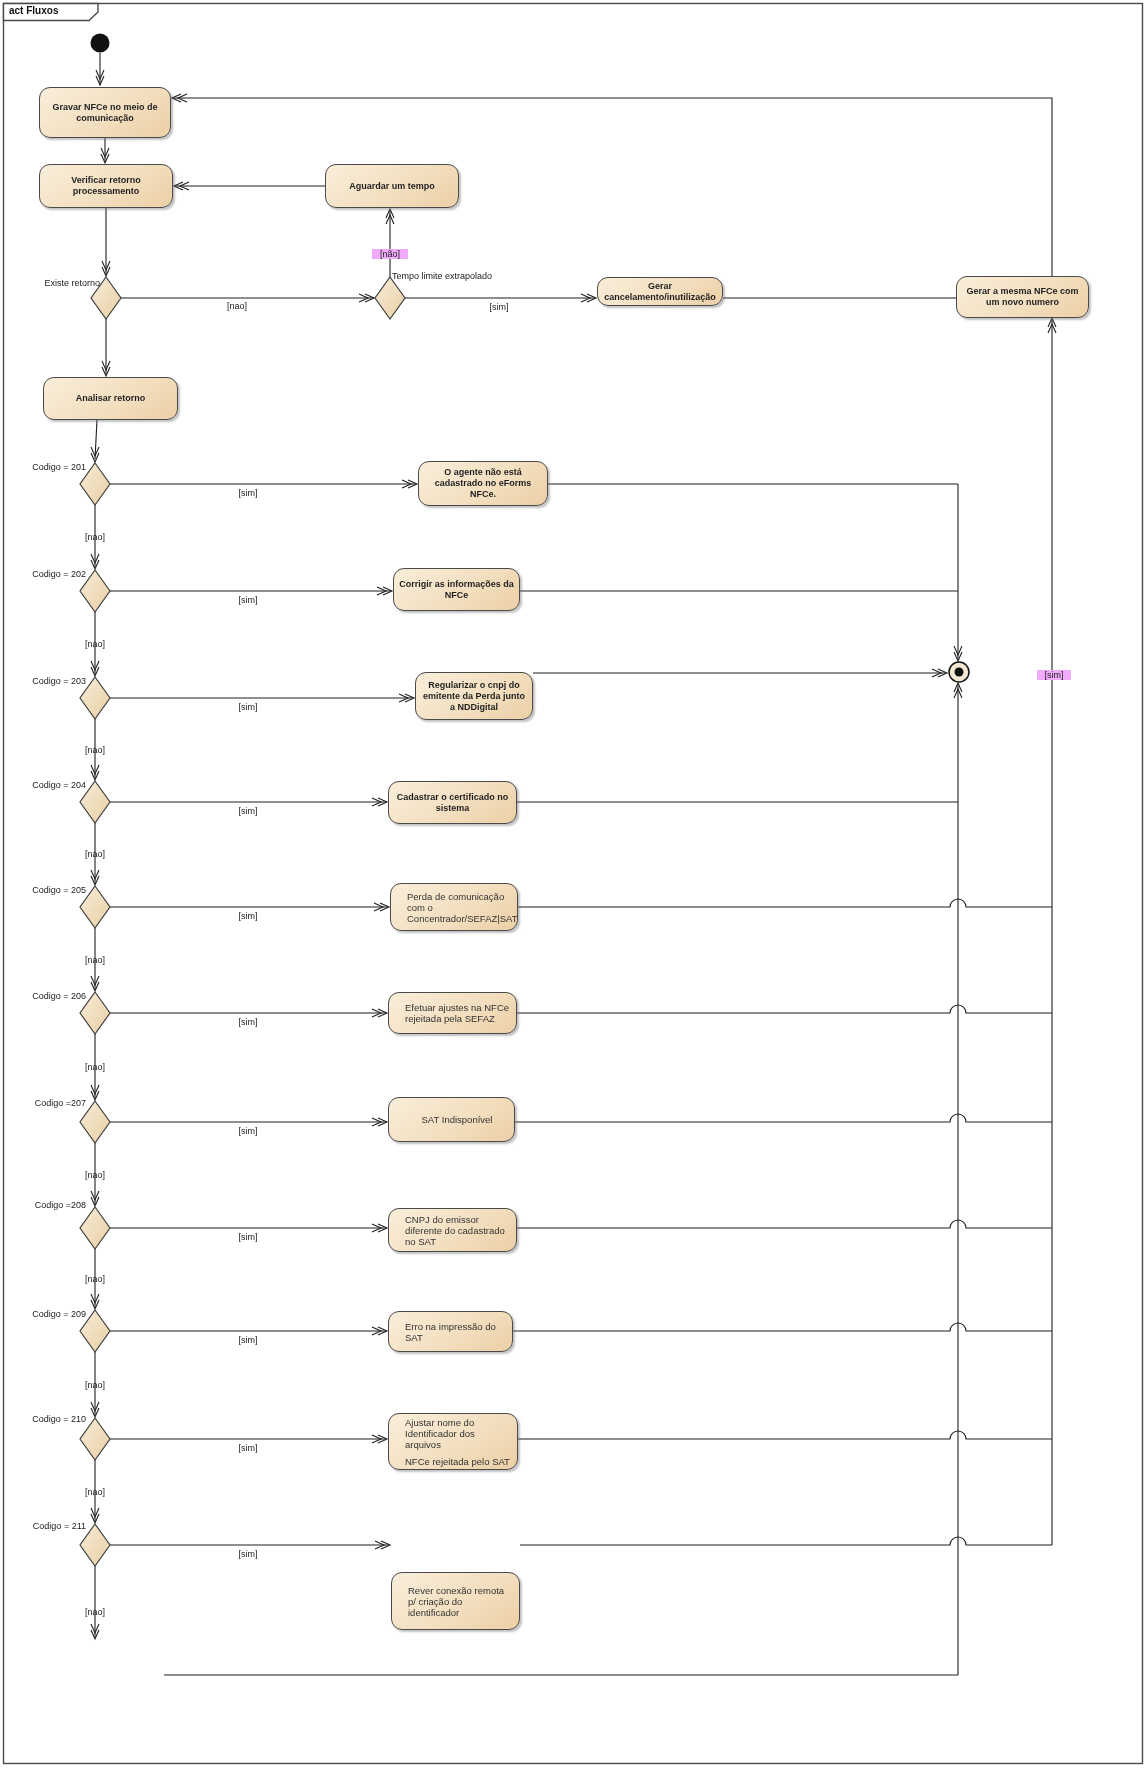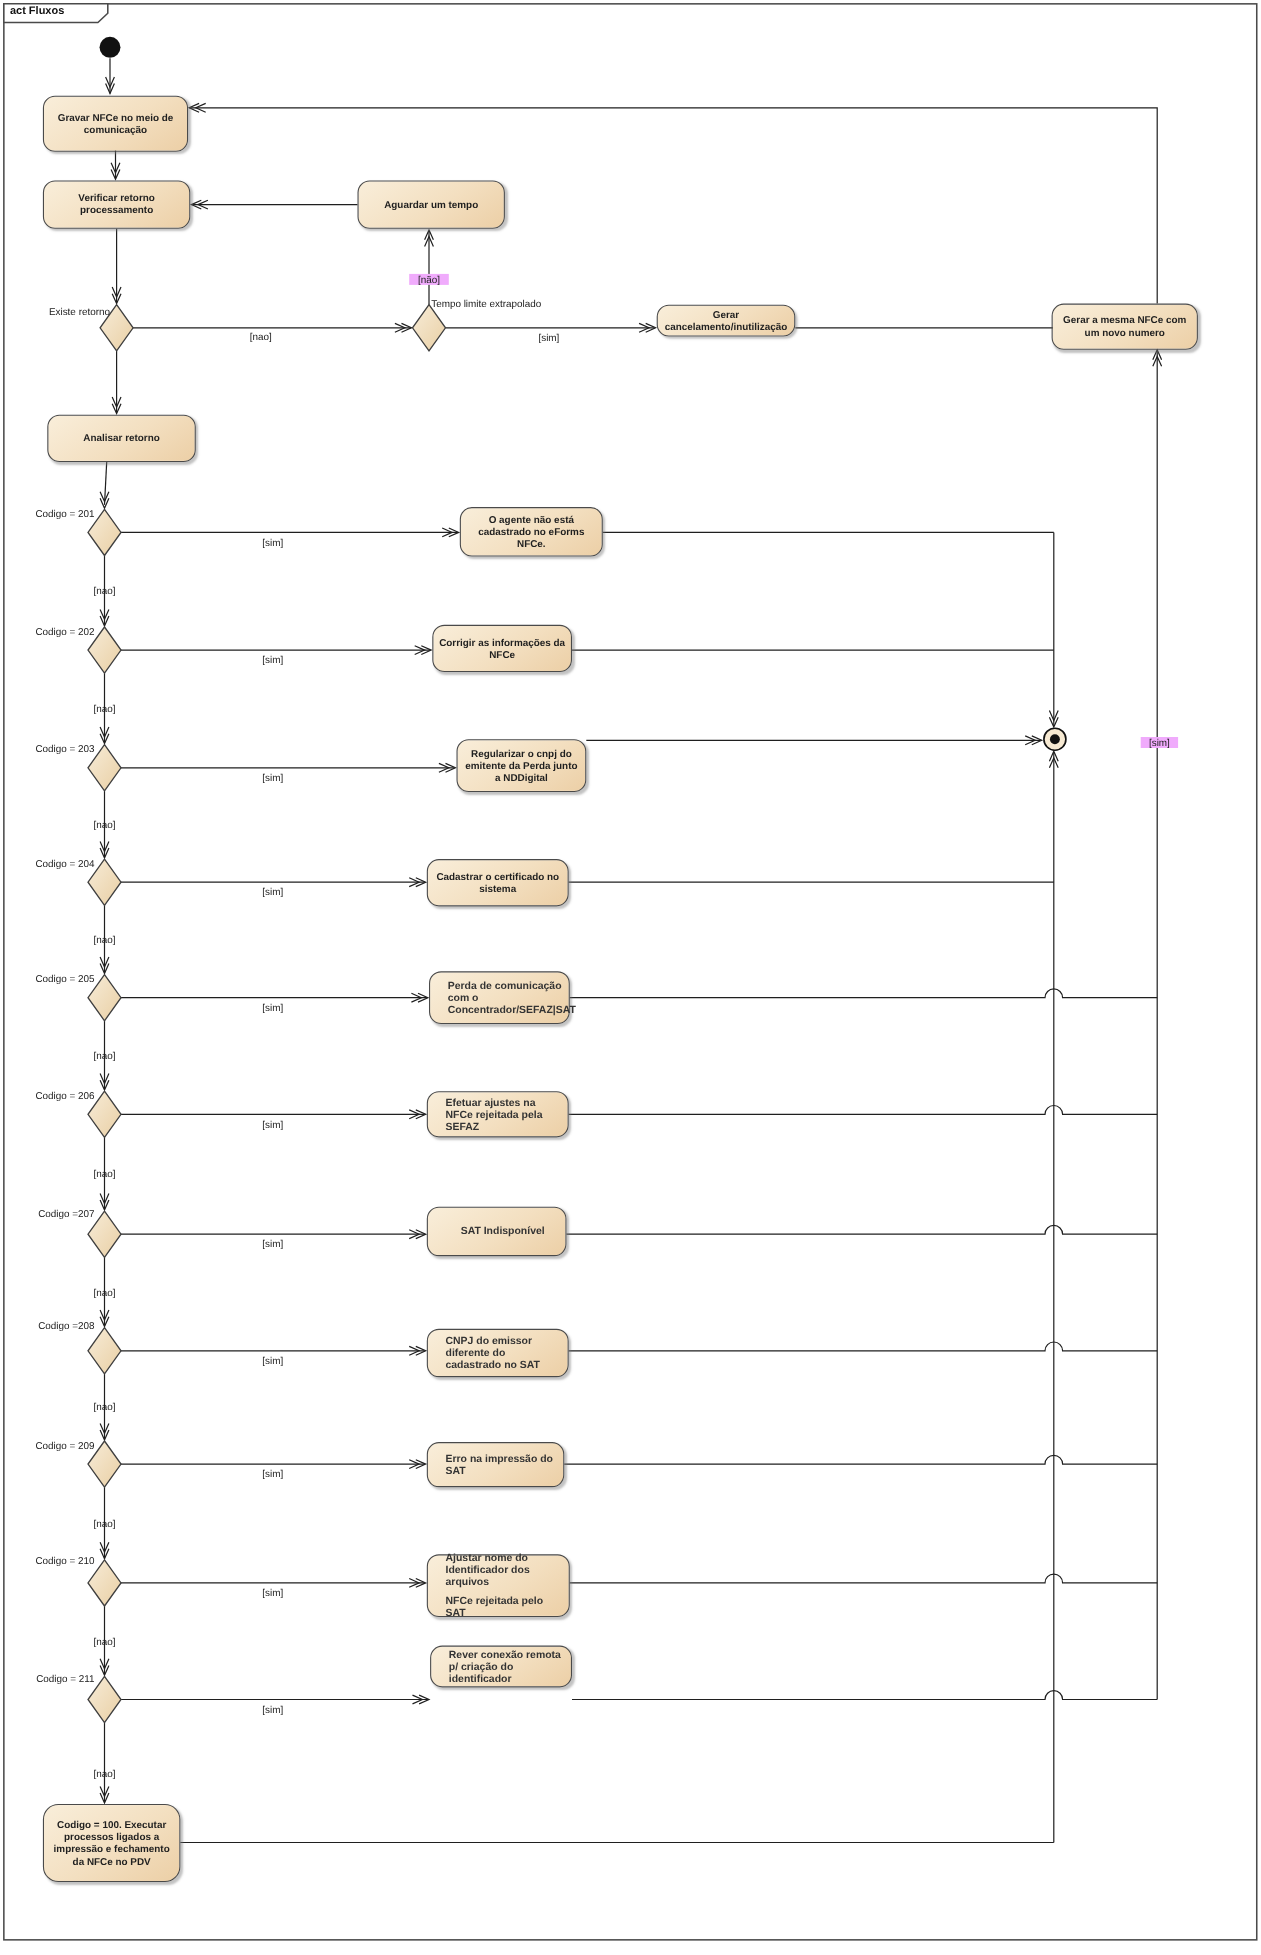--- a/index.html
+++ b/index.html
@@ -6,21 +6,21 @@
   body{width:1146px;height:1777px;position:relative;overflow:hidden;
        font-family:"Liberation Sans",sans-serif;color:#1f1f1f;}
   #canvas{position:absolute;left:0;top:0;width:1146px;height:1777px;}
   svg{position:absolute;left:0;top:0;}
   .abox{position:absolute;border:1.4px solid #4a4a4a;border-radius:11px;
         background:linear-gradient(145deg,#f9eeda 0%,#f3dfc0 55%,#eccfa6 100%);
         box-shadow:2px 2px 2px rgba(120,120,120,.45);
         display:flex;flex-direction:column;align-items:center;justify-content:center;
         text-align:center;font-weight:bold;font-size:9px;line-height:11px;
         padding:2px 5px;box-sizing:border-box;color:#1f1f1f;}
-  .abox.plain{font-weight:bold;color:#333;font-size:9.5px;padding-left:16px;}
+  .abox.plain{font-weight:normal;color:#333;font-size:9.5px;padding-left:16px;}
   .abox.leftal{align-items:flex-start;text-align:left;}
   .lbl{position:absolute;font-size:9px;line-height:10px;color:#222;white-space:nowrap;}
   .ctr{text-align:center;}
   .rgt{text-align:right;}
   .whitebg{background:#f0abfc;padding:0 2px;}
   .fr-title{position:absolute;left:9px;top:5px;font-size:10px;font-weight:bold;color:#111;}
   .gap2{margin-top:6px;}
 </style>
 </head>
 <body>
@@ -207,23 +207,22 @@
 <div class="abox" style="left:388px;top:781px;width:129px;height:43px;">Cadastrar o certificado no sistema</div>
 <div class="abox plain leftal" style="left:390px;top:883px;width:128px;height:48px;">Perda de comunicação com o Concentrador/SEFAZ|SAT</div>
 <div class="abox plain leftal" style="left:388px;top:992px;width:129px;height:42px;">Efetuar ajustes na NFCe rejeitada pela SEFAZ</div>
 <div class="abox plain" style="left:388px;top:1097px;width:127px;height:45px;">SAT Indisponível</div>
 <div class="abox plain leftal" style="left:388px;top:1208px;width:129px;height:44px;">CNPJ do emissor diferente do cadastrado no SAT</div>
 <div class="abox plain leftal" style="left:388px;top:1311px;width:125px;height:41px;">Erro na impressão do SAT</div>
 <div class="abox plain leftal" style="left:388px;top:1413px;width:130px;height:57px;">
   <div>Ajustar nome do Identificador dos arquivos</div>
   <div class="gap2">NFCe rejeitada pelo SAT</div>
 </div>
-<div class="abox plain leftal" style="left:391px;top:1496px;width:129px;height:38px;">Rever conexão remota p/ criação do identificador</div>
-
-<div class="abox" style="left:39px;top:1640px;width:125px;height:71px;border-radius:14px;">Codigo = 100. Executar processos ligados a impressão e fechamento da NFCe no PDV</div>
+<div class="abox plain leftal" style="left:391px;top:1572px;width:129px;height:58px;">Rever conexão remota p/ criação do identificador</div>
+
 
 <div class="lbl rgt" style="left:26px;top:278px;width:74px;">Existe retorno</div>
 <div class="lbl ctr" style="left:219px;top:301px;width:36px;">[nao]</div>
 <div class="lbl ctr whitebg" style="left:372px;top:249px;width:32px;">[não]</div>
 <div class="lbl" style="left:392px;top:271px;">Tempo limite extrapolado</div>
 <div class="lbl ctr" style="left:481px;top:302px;width:36px;">[sim]</div>
 <div class="lbl ctr whitebg" style="left:1037px;top:670px;width:30px;">[sim]</div>
 
 <div class="lbl rgt" style="left:14px;top:462px;width:72px;">Codigo = 201</div>
 <div class="lbl rgt" style="left:14px;top:569px;width:72px;">Codigo = 202</div>

